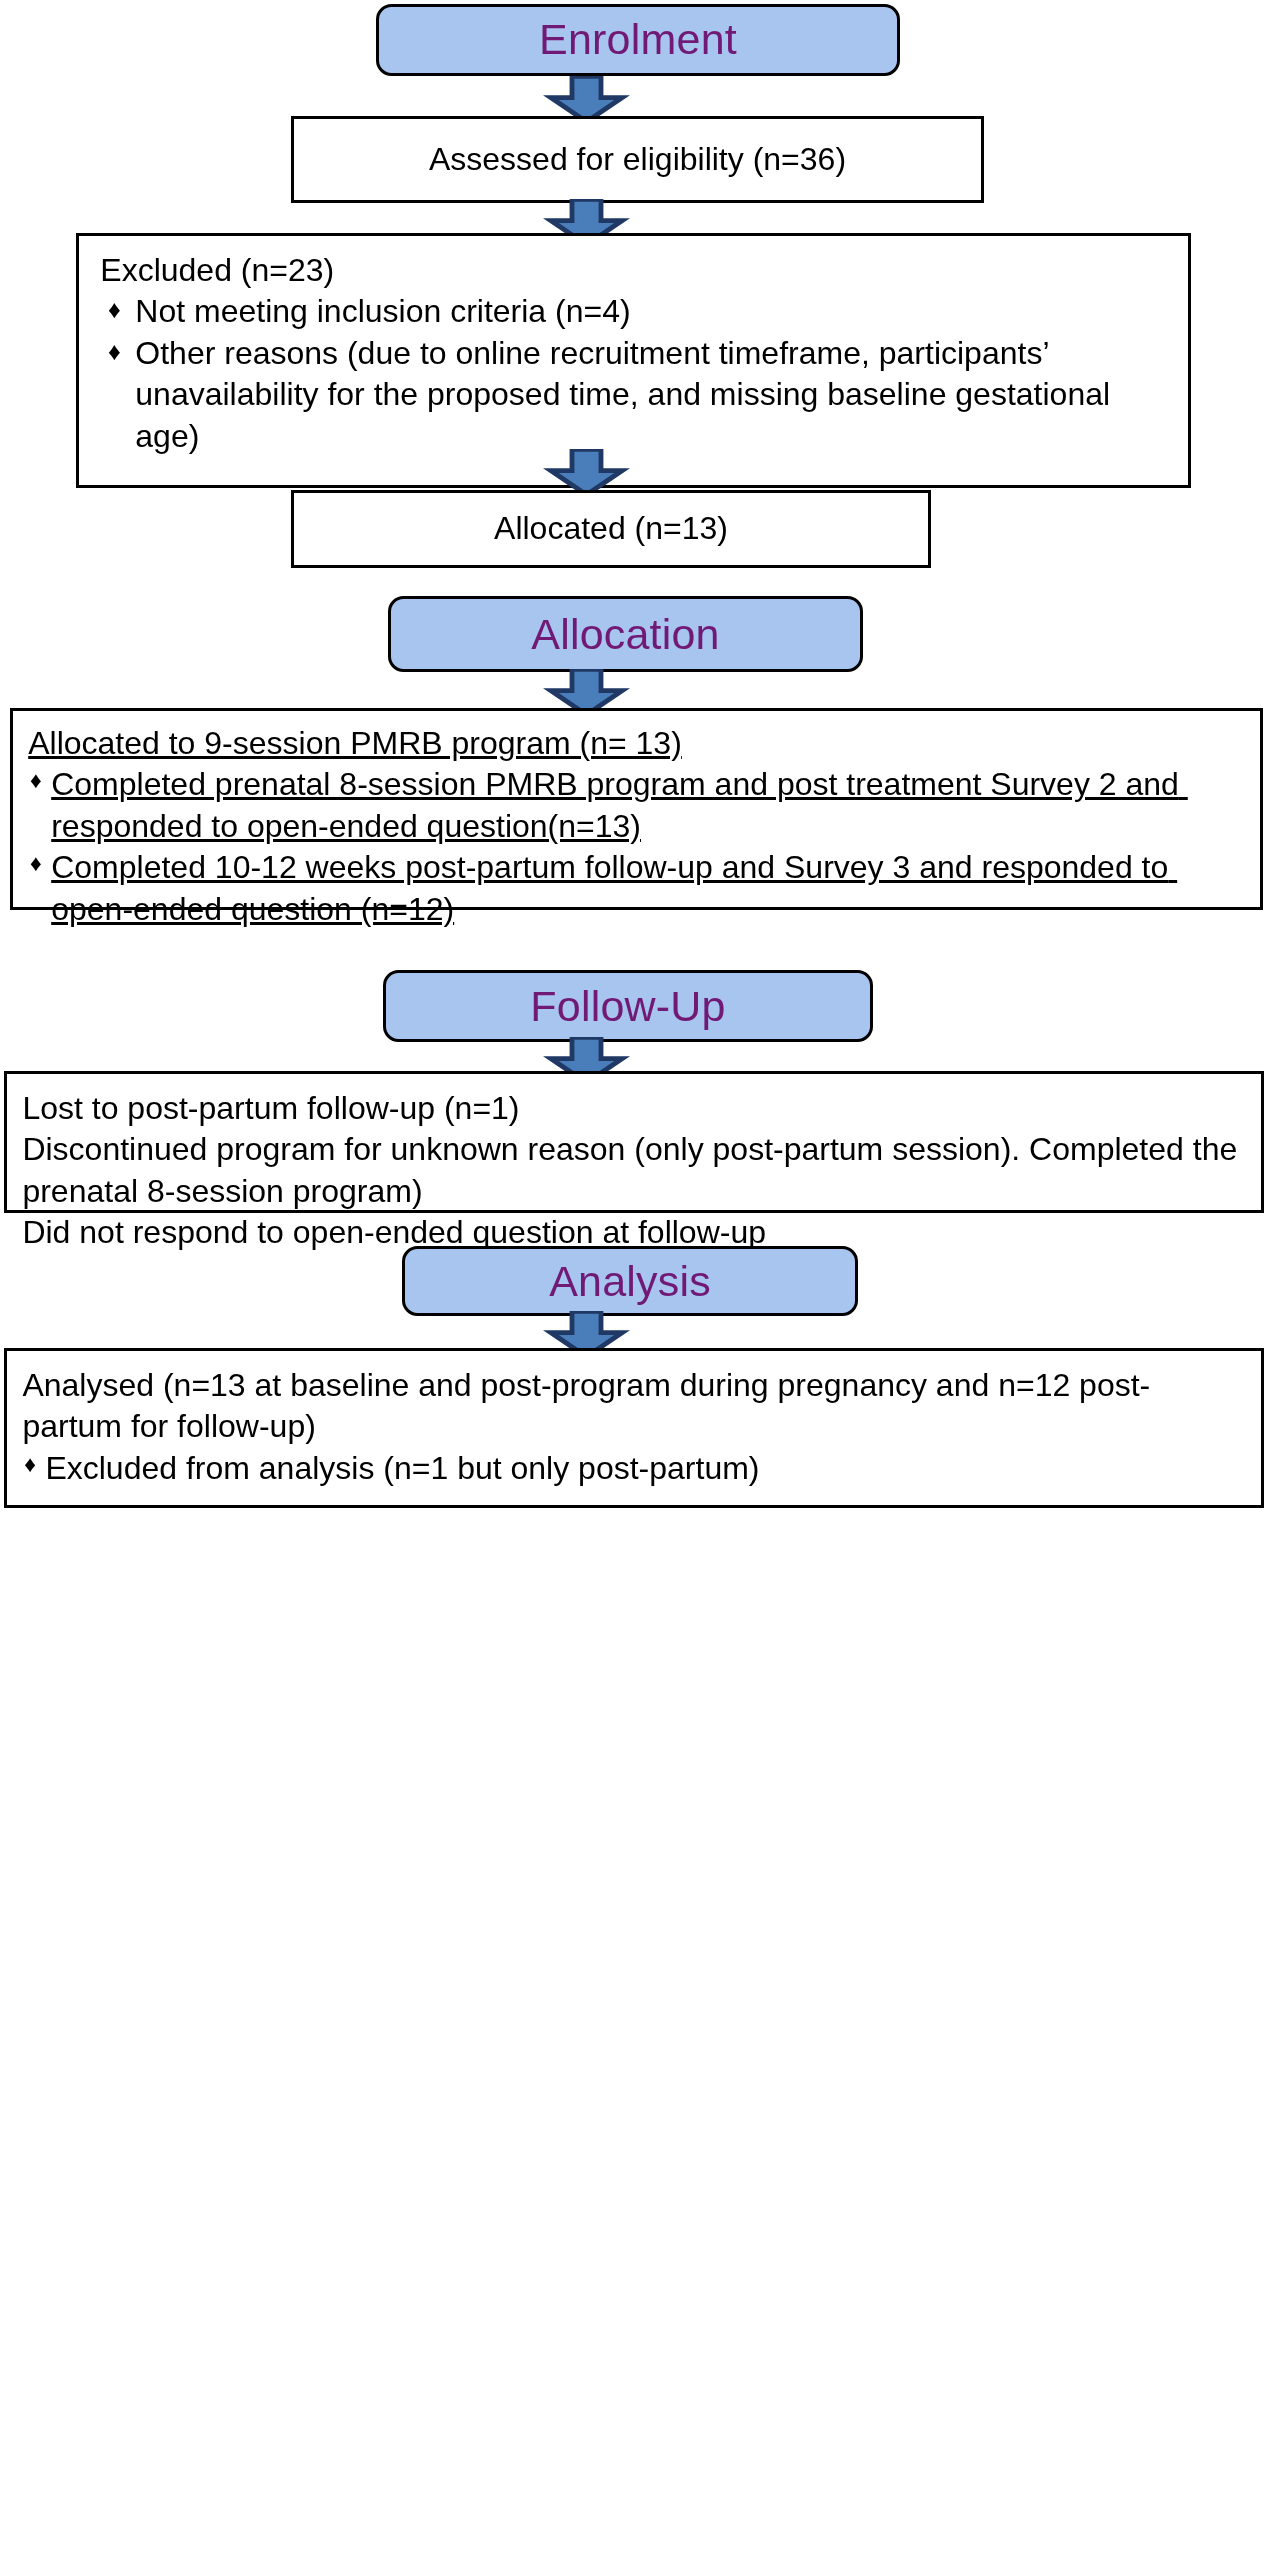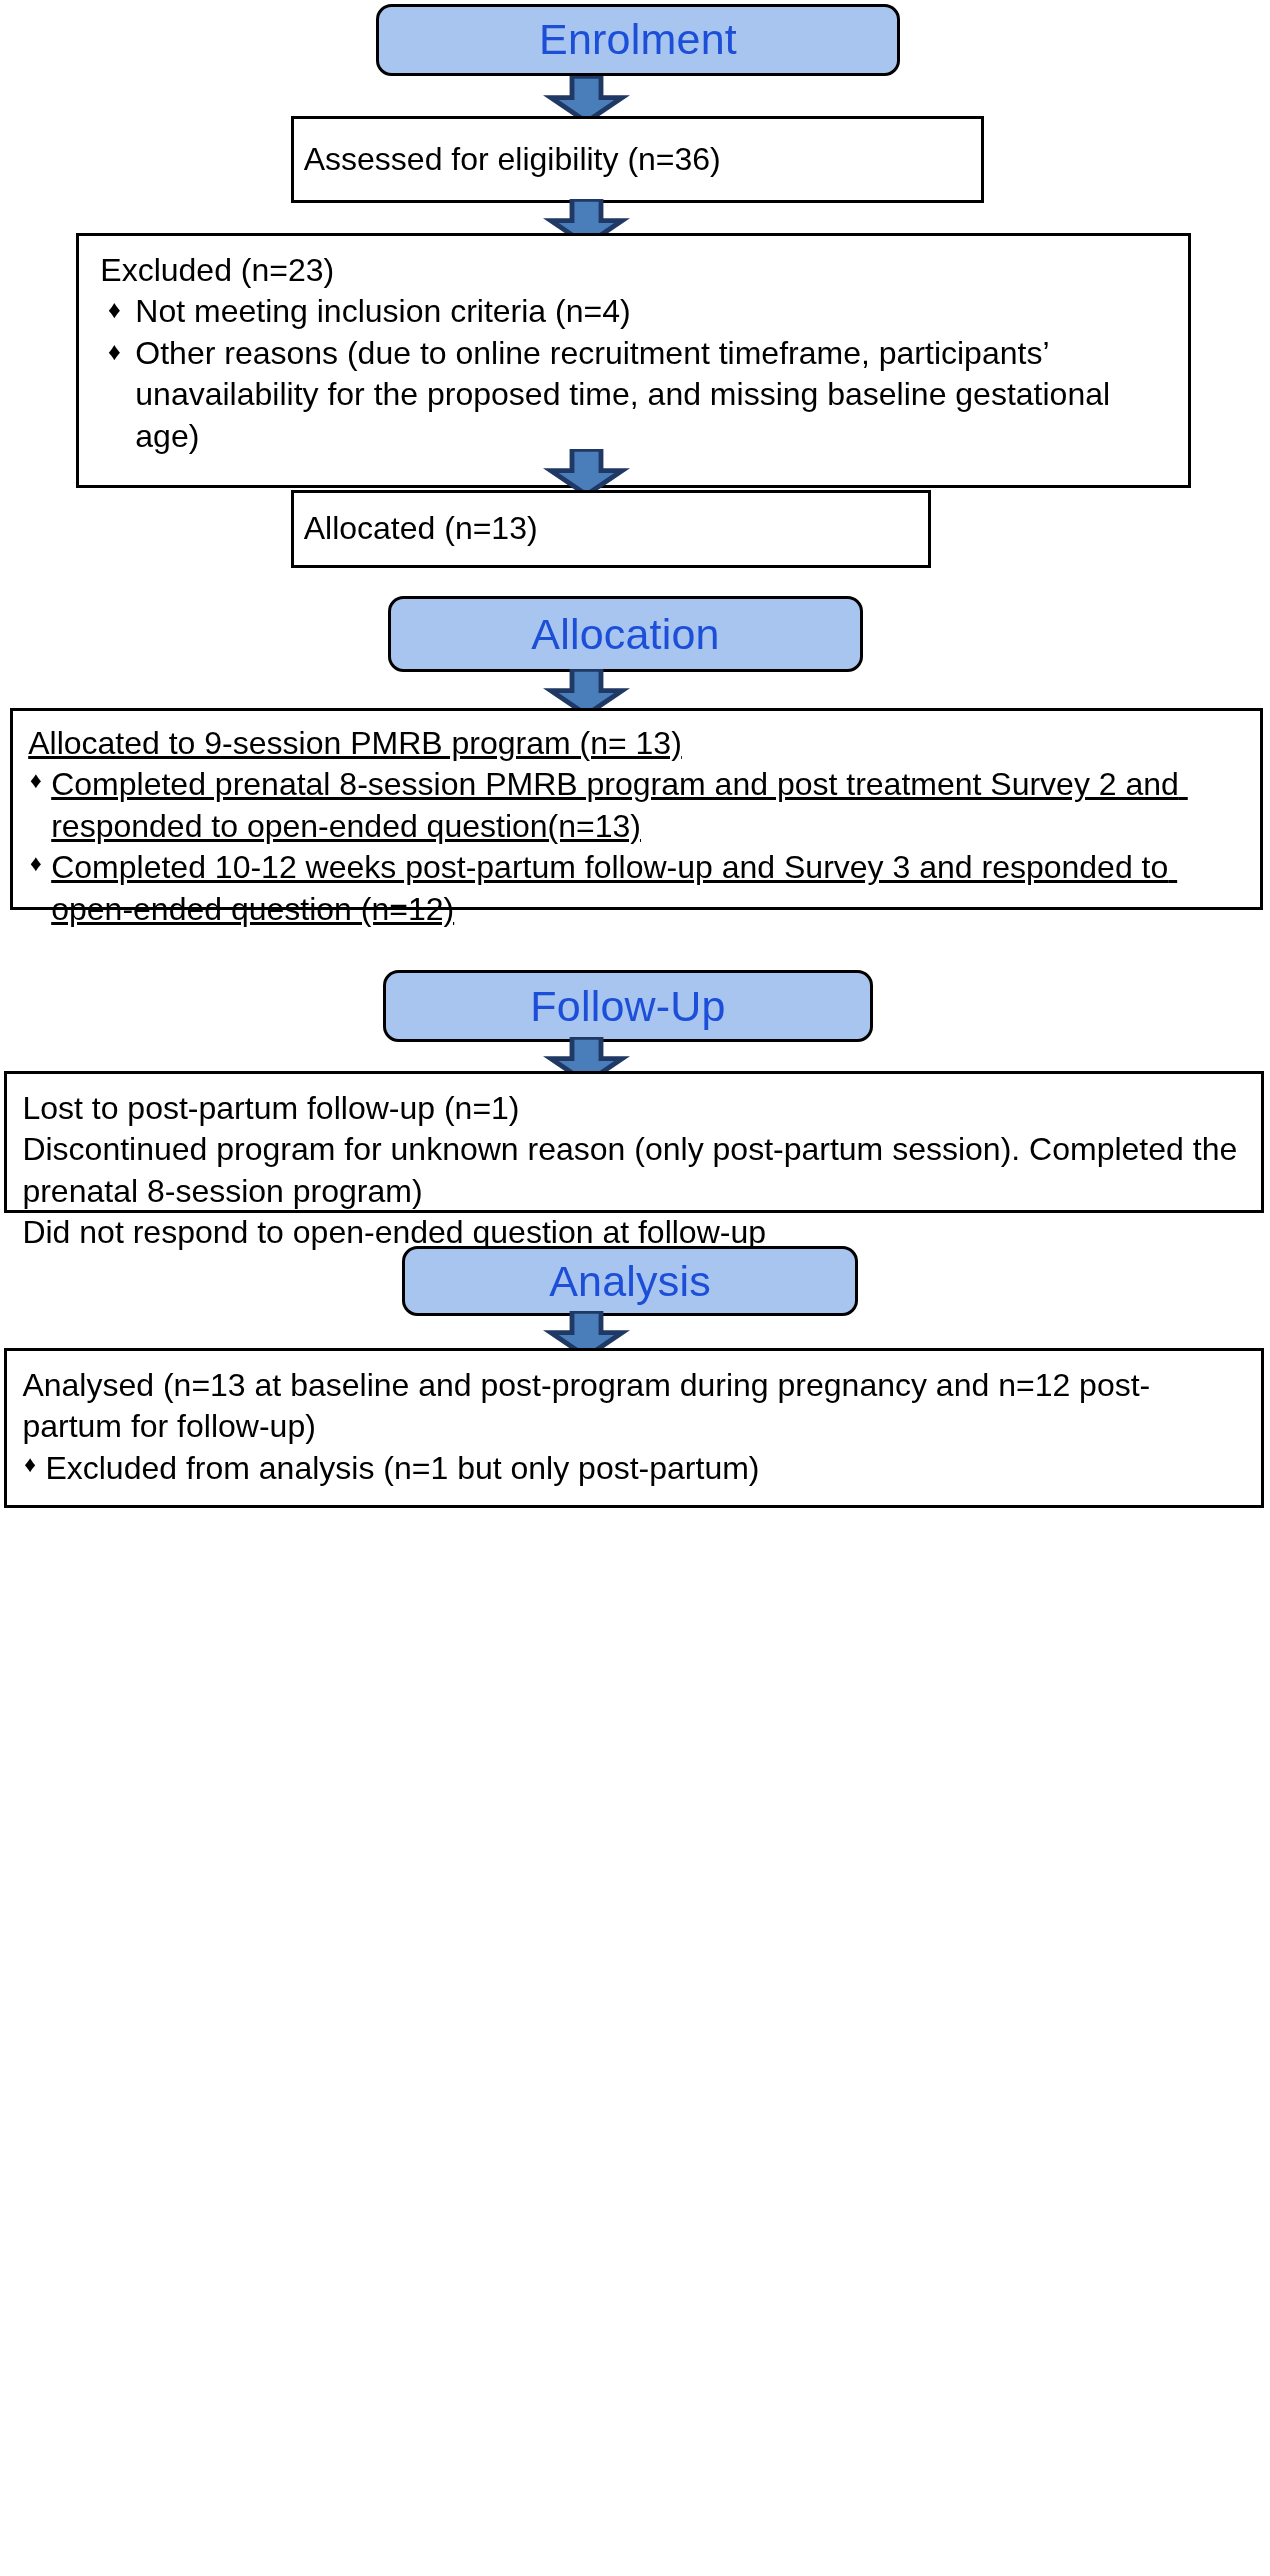--- a/index.html
+++ b/index.html
@@ -21,21 +21,21 @@
     width: 1270px;
     height: 2576px;
   }
 
   
   .stage-header {
     position: absolute;
     background: #A8C5F0;
     border: 3.9px solid #000000;
     border-radius: 15.5px;
-    color: #1d4ed8;
+    color: #701a75;
     font-size: 43px;
     font-weight: 400;
     display: flex;
     align-items: center;
     justify-content: center;
     box-sizing: border-box;
     letter-spacing: 0.2px;
   }
 
   
@@ -45,21 +45,21 @@
     border: 3.9px solid #000000;
     box-sizing: border-box;
     font-size: 32px;
     line-height: 1.30;
     color: #000000;
     padding: 13.6px 17.5px 13.6px 21.3px;
   }
   .node-box.centered {
     display: flex;
     align-items: center;
-    justify-content: flex-start;
+    justify-content: center;
     text-align: center;
     padding: 9.7px;
   }
 
   .box-title {
     display: block;
     white-space: pre-wrap;
   }
 
   

